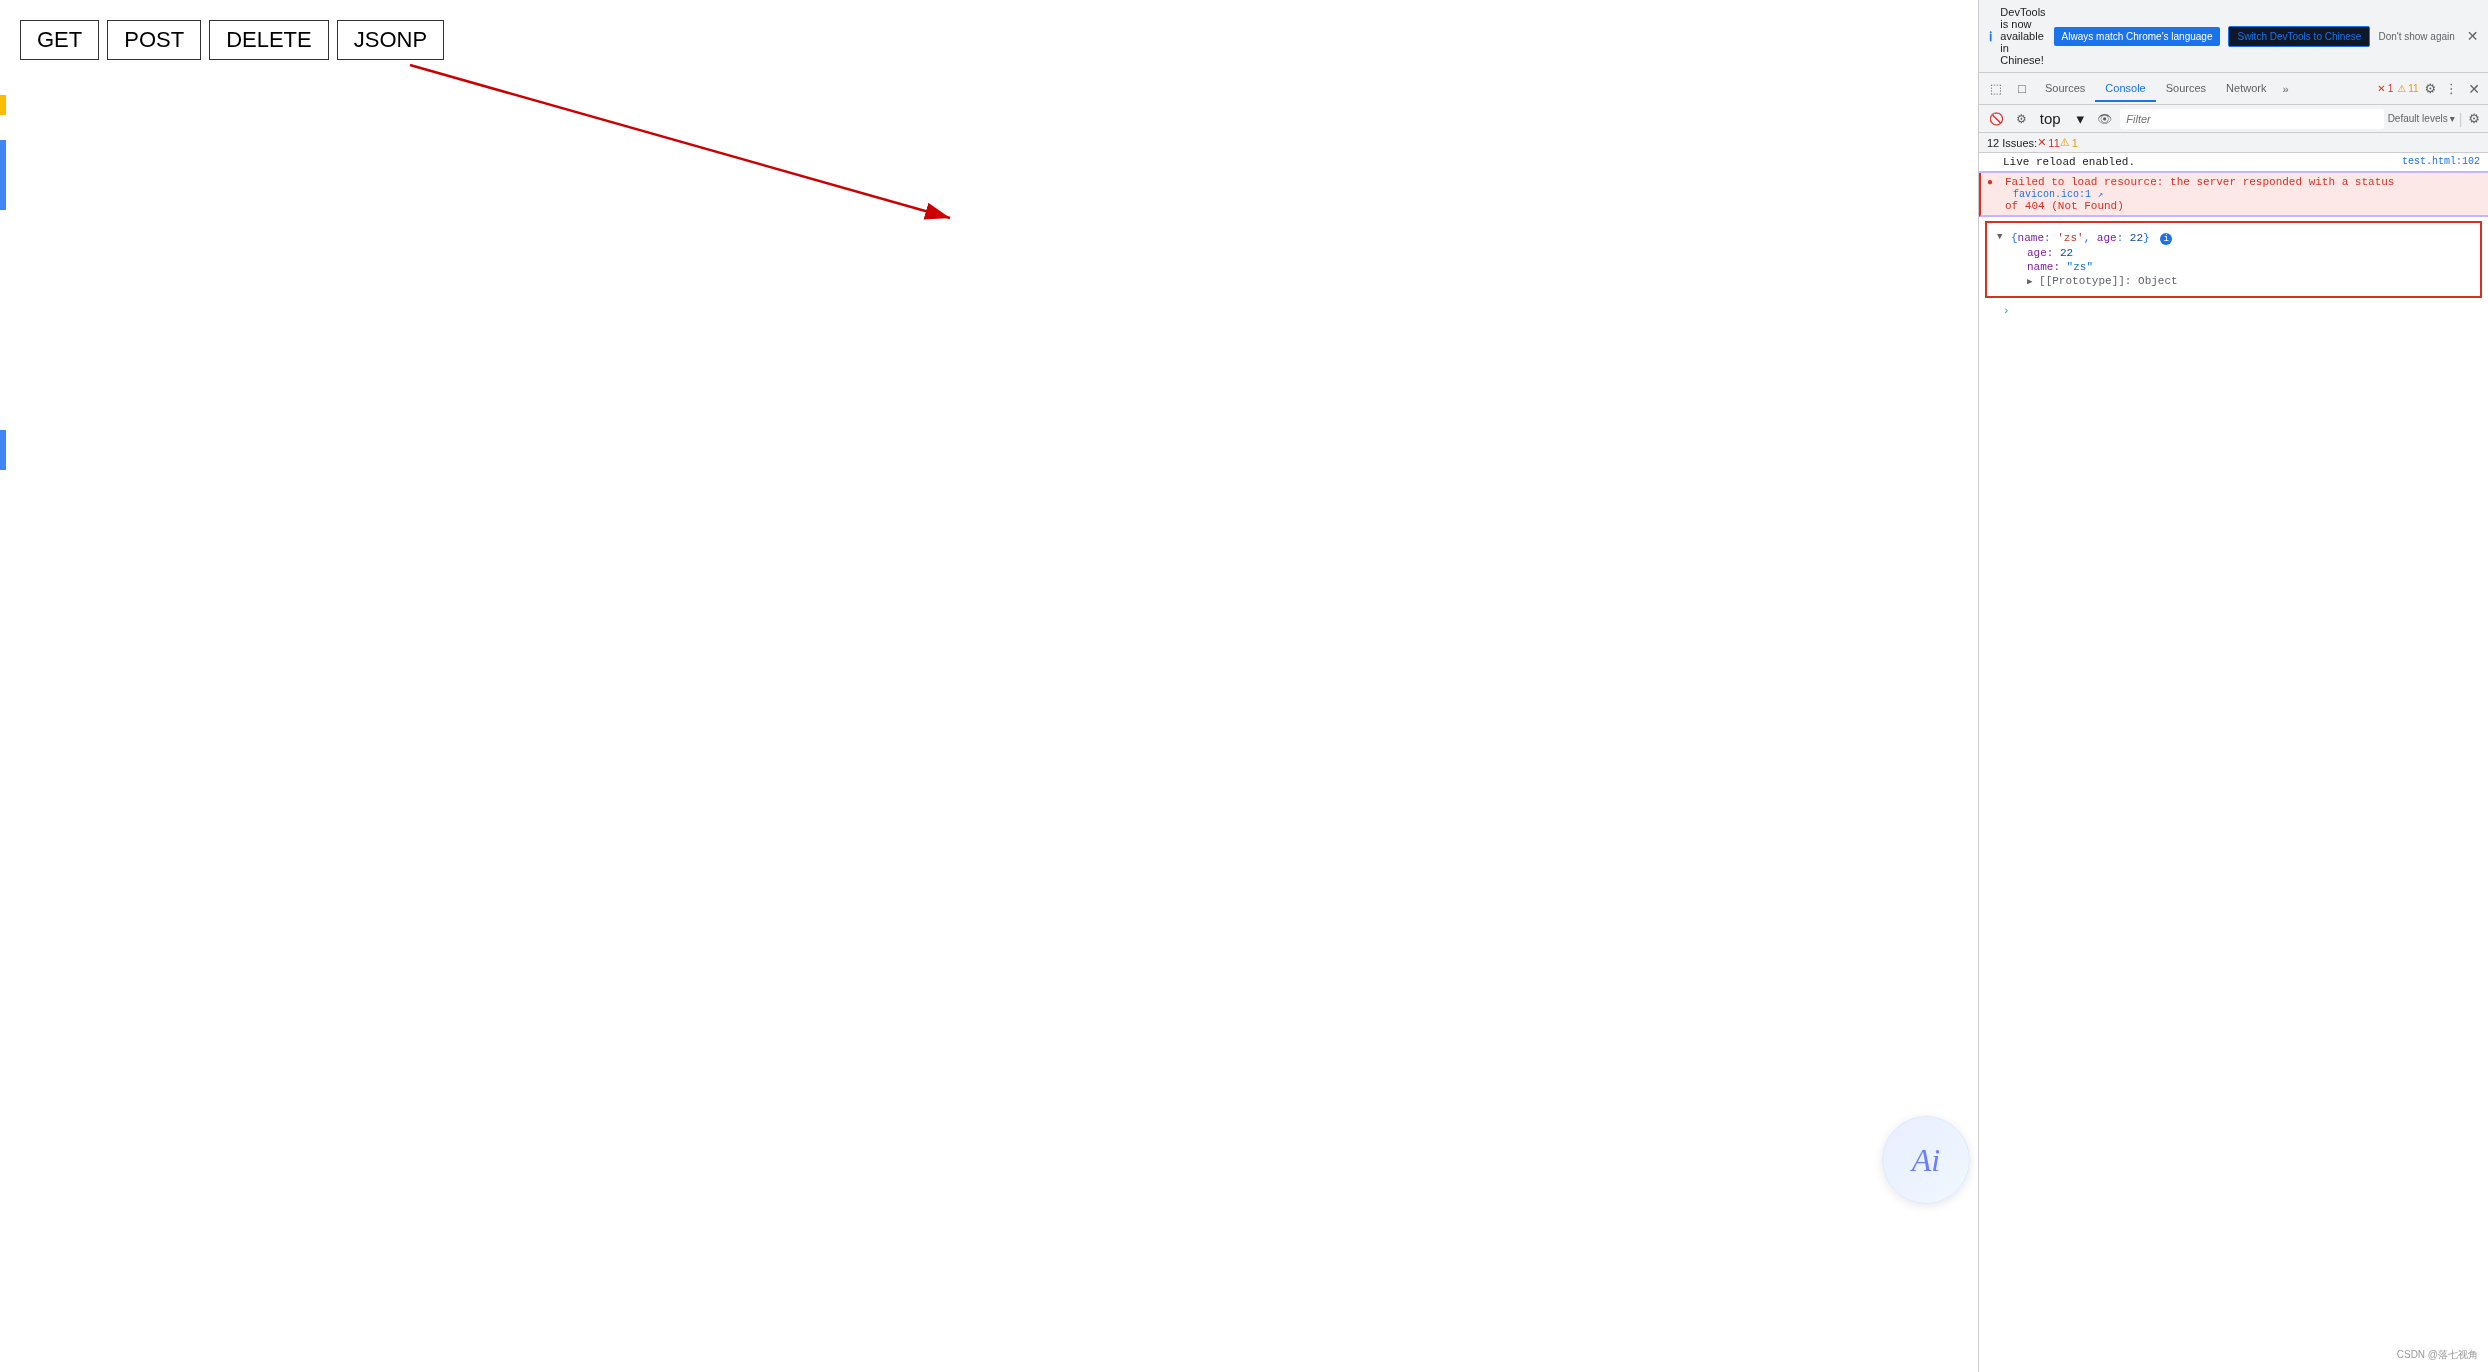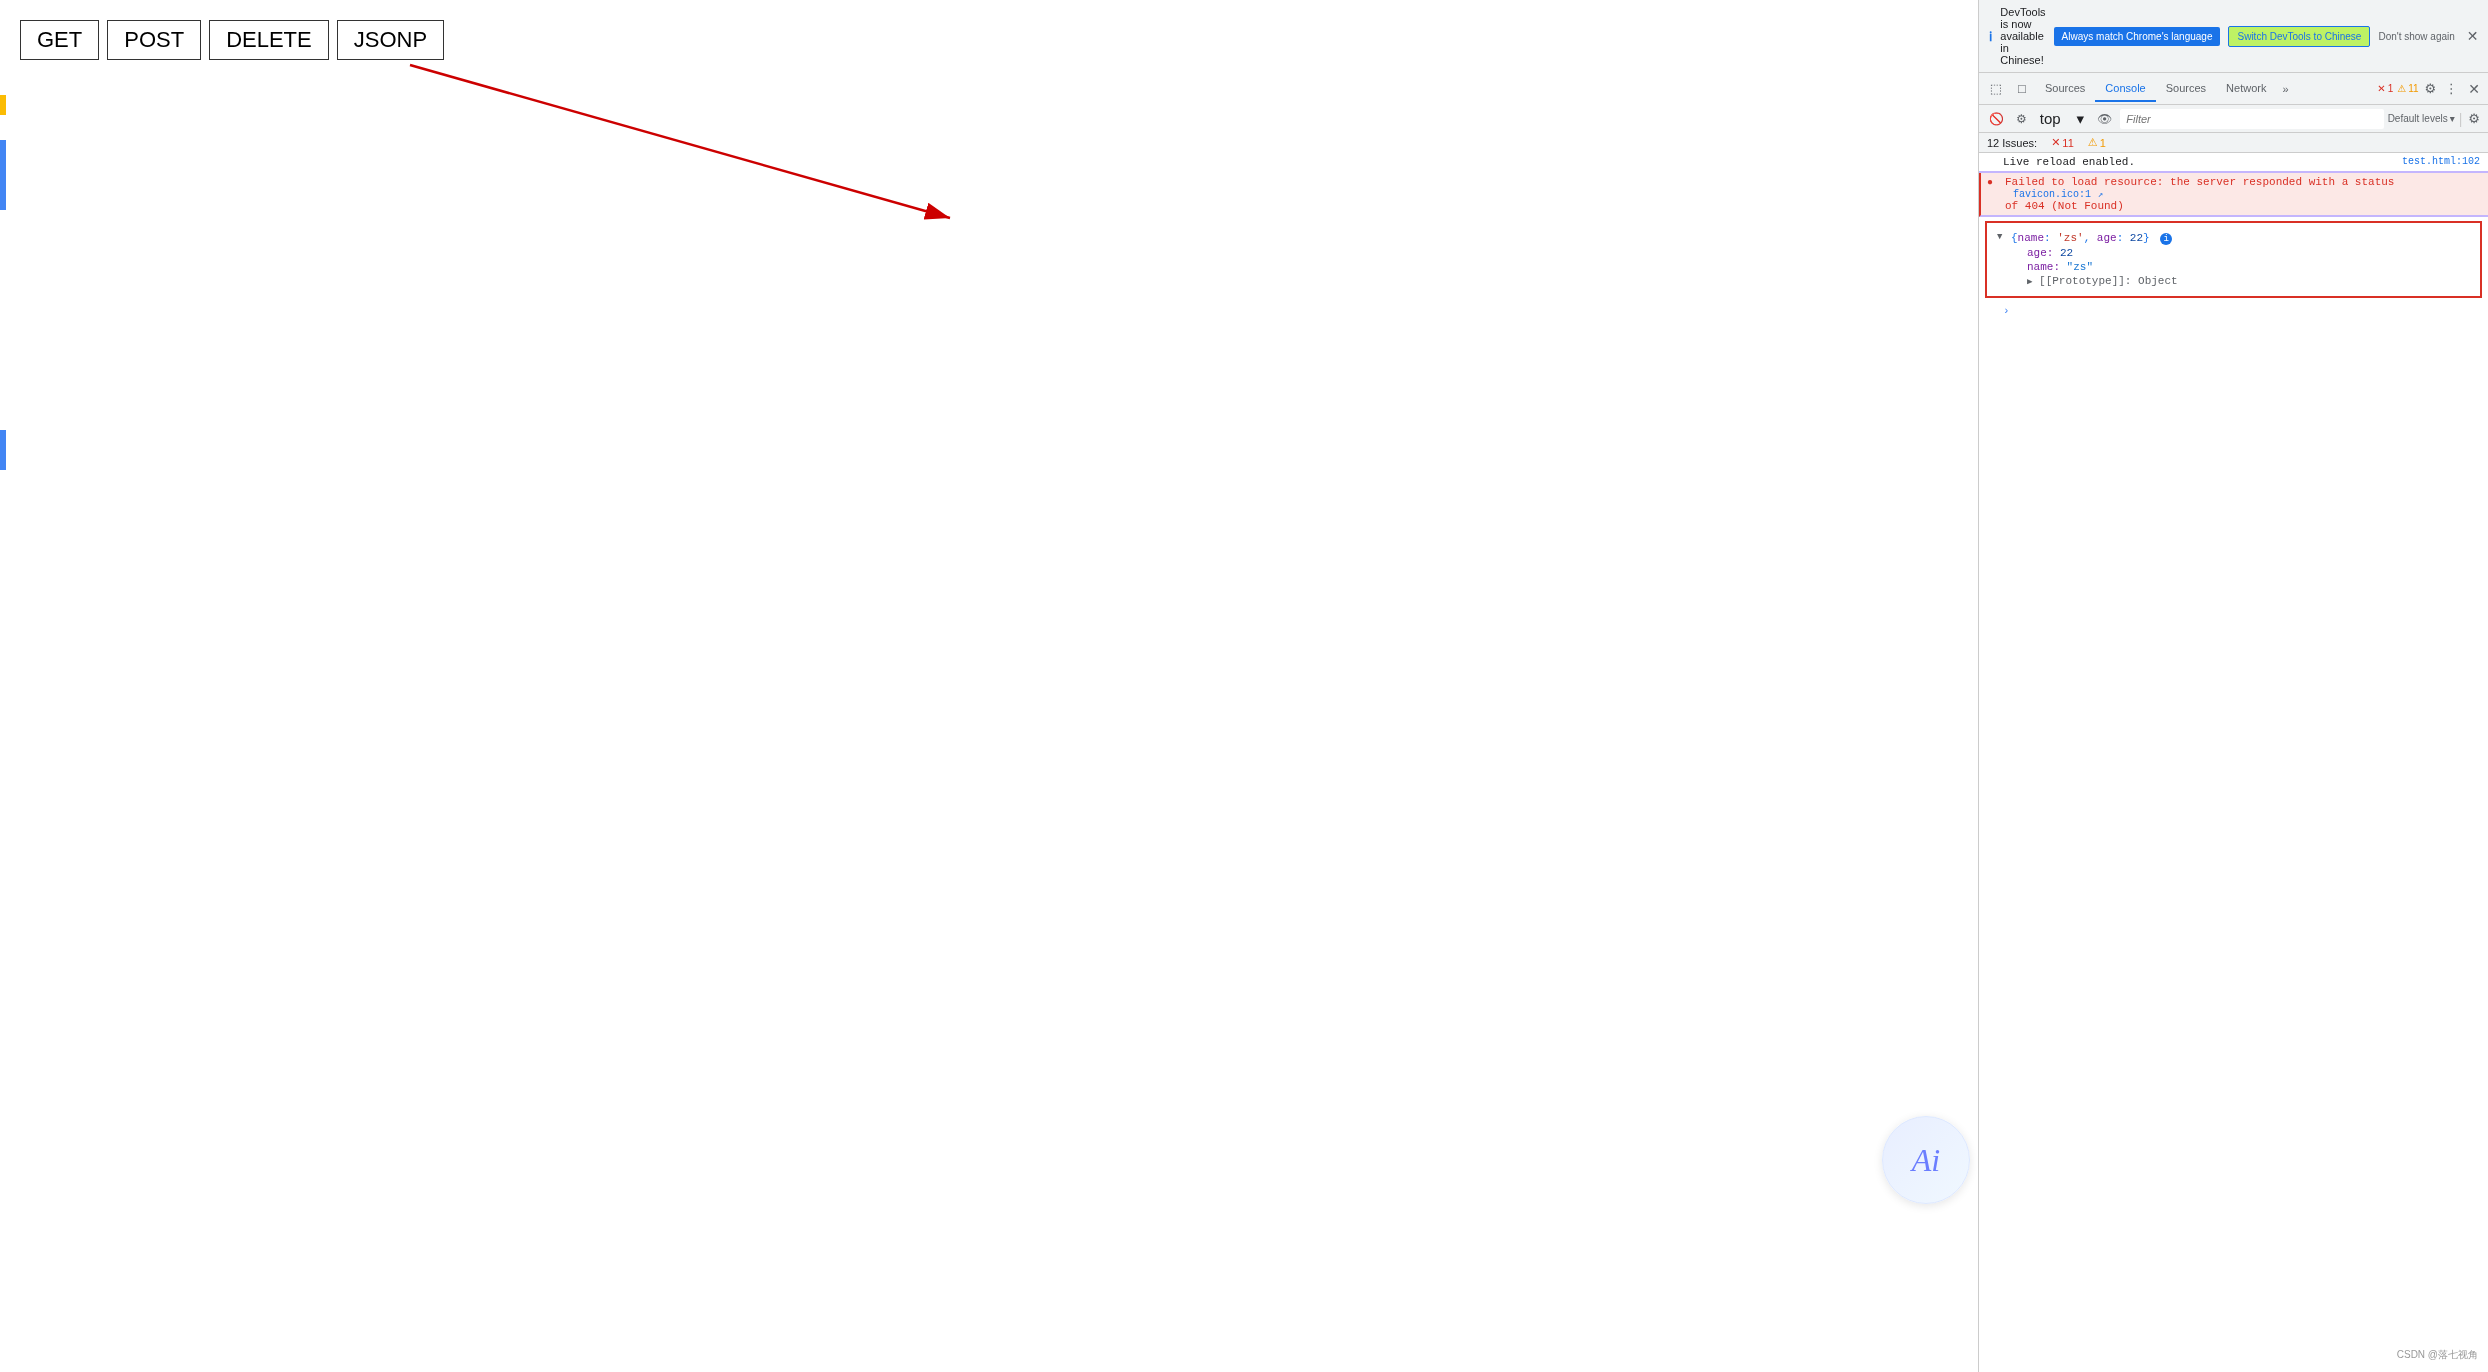--- a/index.html
+++ b/index.html
@@ -116,21 +116,21 @@
       color: #fff;
       border: none;
       padding: 4px 8px;
       font-size: 10px;
       cursor: pointer;
       border-radius: 2px;
       white-space: nowrap;
     }
 
     .btn-blue-outline {
-      background: #bef264;
+      background: #0f172a;
       color: #1a73e8;
       border: 1.5px solid #1a73e8;
       padding: 4px 8px;
       font-size: 10px;
       cursor: pointer;
       border-radius: 2px;
       white-space: nowrap;
     }
 
     .dont-show {
@@ -261,21 +261,21 @@
 
     
     .issues-bar {
       background: #f1f3f4;
       border-bottom: 1px solid #ccc;
       padding: 3px 8px;
       font-size: 11px;
       color: #202124;
       display: flex;
       align-items: center;
-      gap: 14px;
+      gap: 0;
     }
 
     .issue-err {
       display: flex;
       align-items: center;
       gap: 2px;
       color: #d93025;
     }
 
     .issue-warn {

